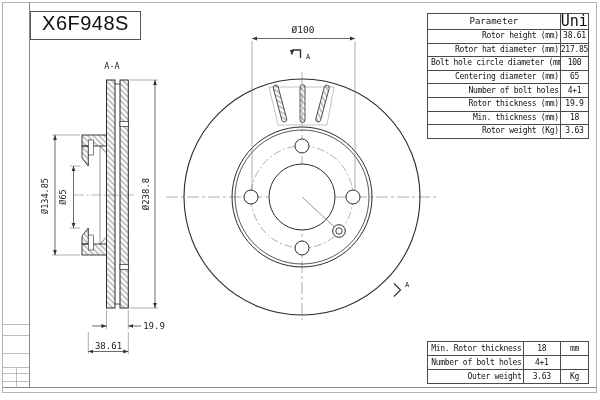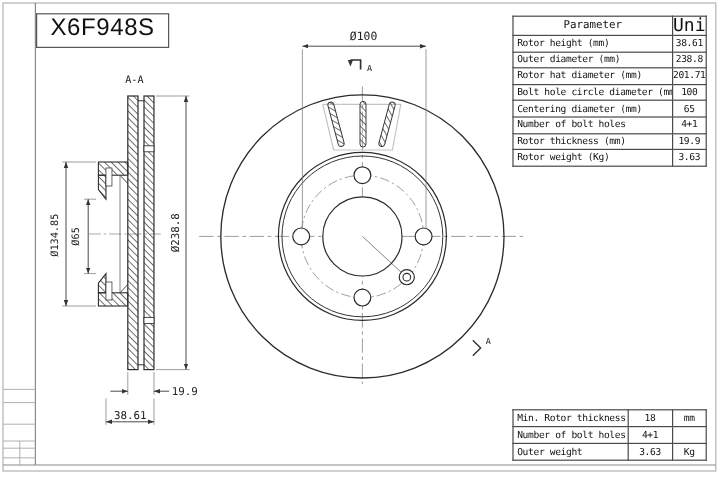--- a/index.html
+++ b/index.html
@@ -6,21 +6,21 @@
   #page{position:relative;width:600px;height:400px;background:#fff;overflow:hidden;
         font-family:"DejaVu Sans Mono",monospace;}
   #drawing-svg{position:absolute;left:0;top:0;}
   .title-box{position:absolute;left:30px;top:11px;width:109px;height:27px;
        border:1px solid #555;background:#fff;display:flex;align-items:flex-start;justify-content:center;
        font-family:"Liberation Sans",sans-serif;font-size:20px;font-weight:500;
        letter-spacing:0.5px;color:#111;}
   table.tbl{position:absolute;border-collapse:collapse;table-layout:fixed;background:#fff;
        font-family:"DejaVu Sans Mono",monospace;font-size:8px;letter-spacing:-0.3px;color:#111;}
   table.tbl td,table.tbl th{border:1px solid #4a4a4a;padding:0 1px 0 3px;line-height:1;
-       white-space:nowrap;overflow:hidden;font-weight:normal;}
+       white-space:nowrap;overflow:hidden;font-weight:normal;text-align:right;}
   #param-table{left:427px;top:13px;width:162px;}
   #param-table tr{height:13.6px;}
   #param-table .val,#param-table th{text-align:center;padding:0;}
   #summary-table{left:427px;top:341px;width:162px;border-radius:15px;}
   #summary-table tr{height:14px;}
   #summary-table .val,#summary-table .unit{text-align:center;padding:0;}
   text{font-family:"DejaVu Sans Mono",monospace;fill:#222;}
 </style>
 </head>
 <body>
@@ -186,42 +186,42 @@
   <tbody>
         <tr>
     <th style="font-size:9px;letter-spacing:0;margin-top:12px;">Parameter</th>
     <th style="font-size:15px;letter-spacing:0;">Unit</th>
   </tr>
   <tr>
     <td>Rotor height (mm)</td>
     <td class="val">38.61</td>
   </tr>
   <tr>
-    <td>Outer diameter (mm)</td>
-    <td class="val">238.8</td>
-  </tr>
-  <tr>
     <td>Rotor hat diameter (mm)</td>
-    <td class="val">201.71</td>
+    <td class="val">217.85</td>
   </tr>
   <tr>
     <td>Bolt hole circle diameter (mm)</td>
     <td class="val">100</td>
   </tr>
   <tr>
     <td>Centering diameter (mm)</td>
     <td class="val">65</td>
   </tr>
   <tr>
     <td>Number of bolt holes</td>
     <td class="val">4+1</td>
   </tr>
   <tr>
     <td>Rotor thickness (mm)</td>
     <td class="val">19.9</td>
+  </tr>
+  <tr>
+    <td>Min. thickness (mm)</td>
+    <td class="val">18</td>
   </tr>
   <tr>
     <td>Rotor weight (Kg)</td>
     <td class="val">3.63</td>
   </tr>
 </tbody>
     </table>
 
 <table class="tbl" id="summary-table">
   <colgroup>

